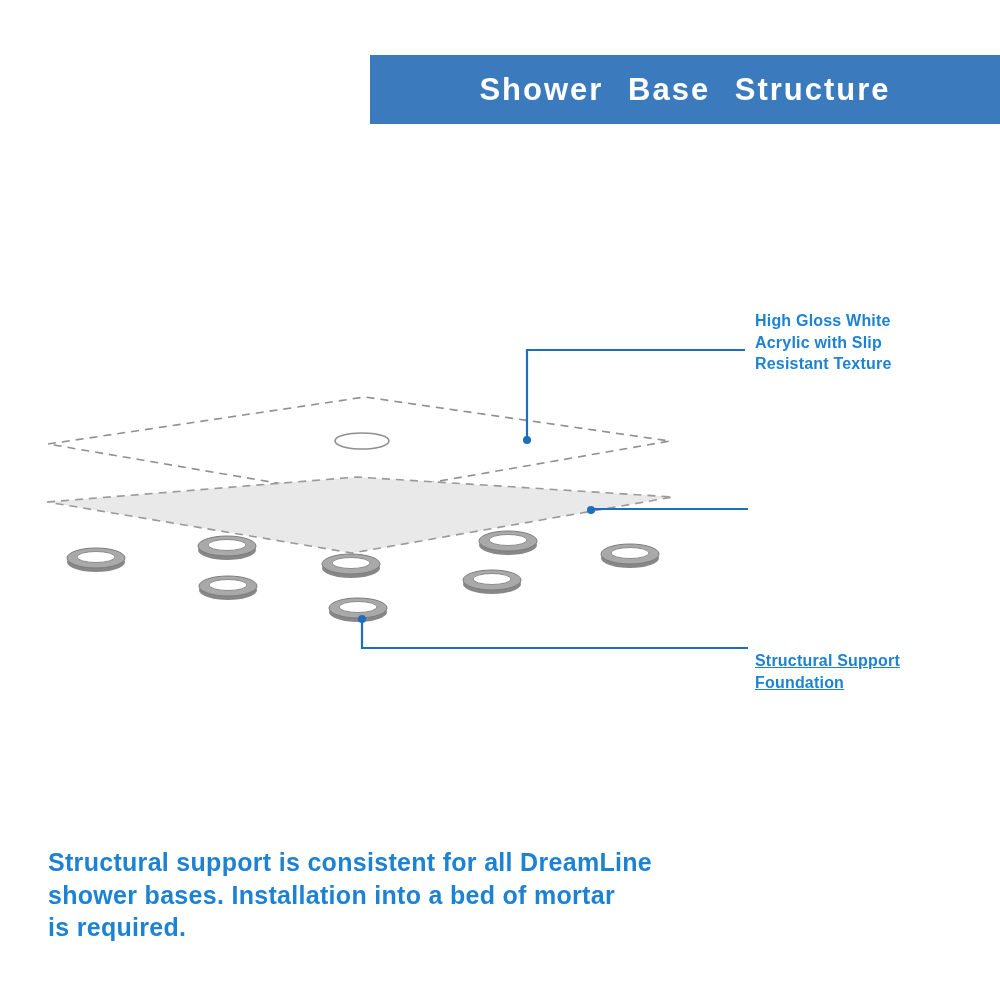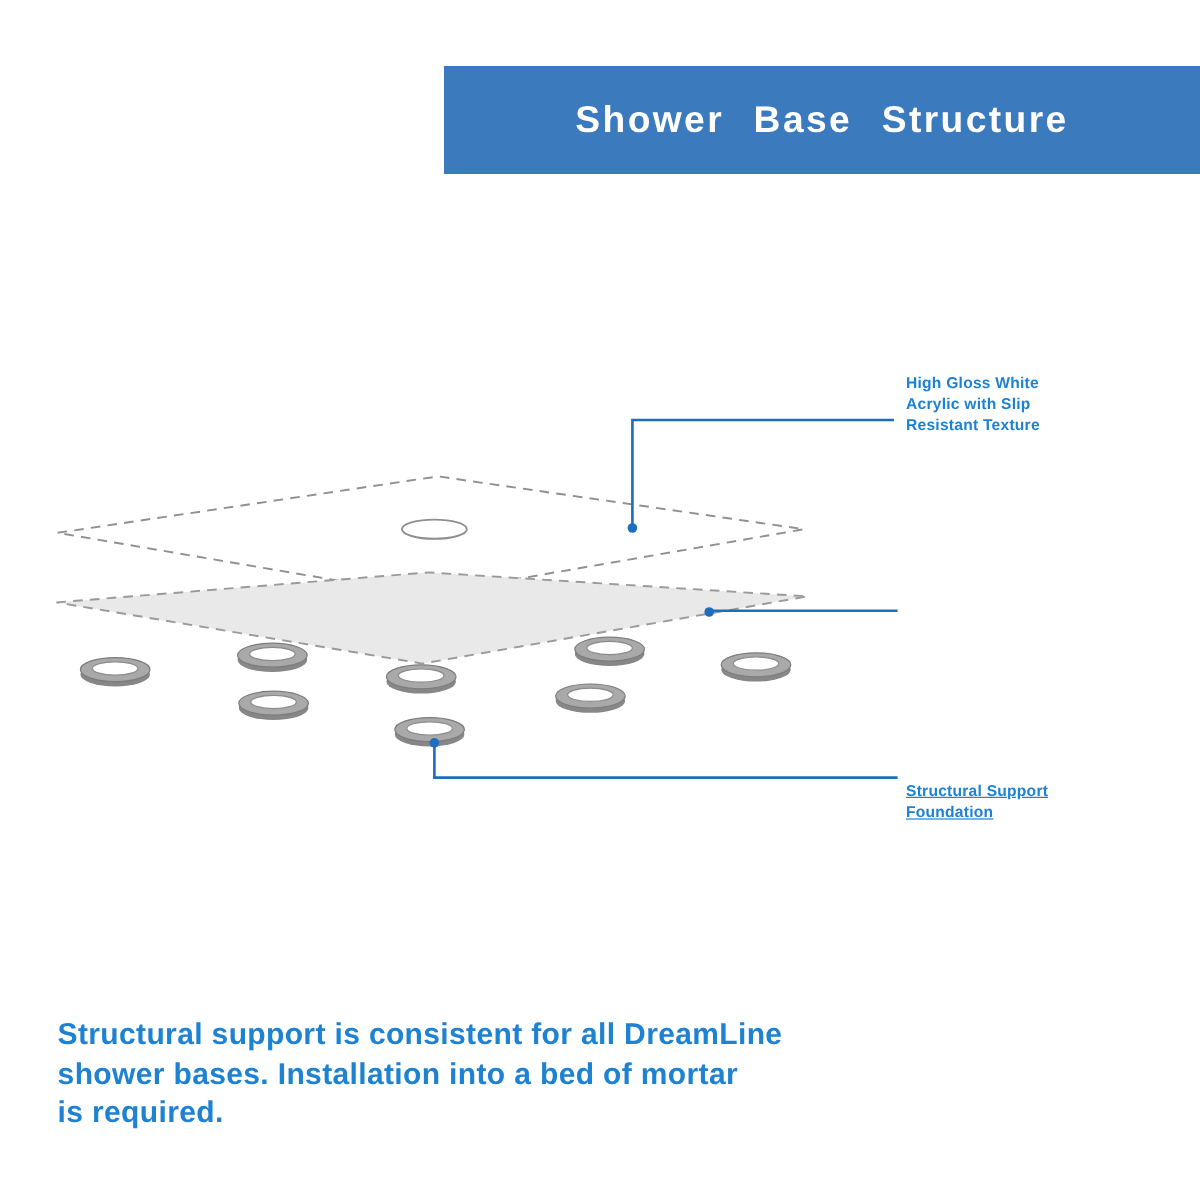--- a/index.html
+++ b/index.html
@@ -10,39 +10,39 @@
   }
   .canvas {
     position: relative;
     width: 1000px; height: 1000px;
     background: #ffffff;
     overflow: hidden;
   }
   .banner {
     position: absolute;
     left: 370px; top: 55px;
-    width: 630px; height: 90px;
+    width: 630px; height: 69px;
     background: var(--banner-blue, #3a7abd);
     display: flex; align-items: center; justify-content: center;
   }
   .banner h1 {
     color: #ffffff;
     font-size: 31px;
     font-weight: bold;
     letter-spacing: 2px;
     word-spacing: 14px;
     white-space: nowrap;
   }
   .diagram-svg { position: absolute; left: 0; top: 0; }
 
   .callout {
     position: absolute;
     color: var(--accent-blue, #1e82d2);
     font-weight: bold;
-    font-size: 13px;
+    font-size: 16px;
     line-height: 1.35;
     white-space: pre-line;
     letter-spacing: 0.2px;
   }
   #callout-acrylic    { left: 755px; top: 310px; }
   #callout-fiberglass { left: 755px; top: 488px; }
   #callout-support    { left: 755px; top: 650px; text-decoration: underline; }
 
   .footer {
     position: absolute;

